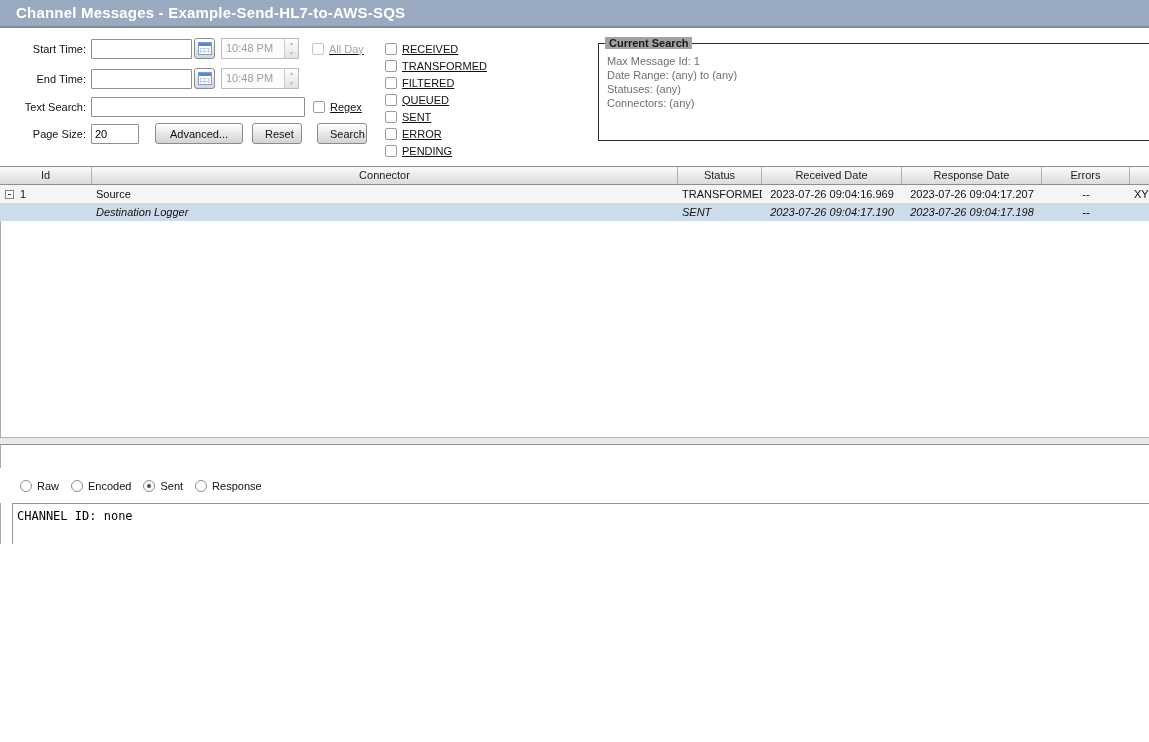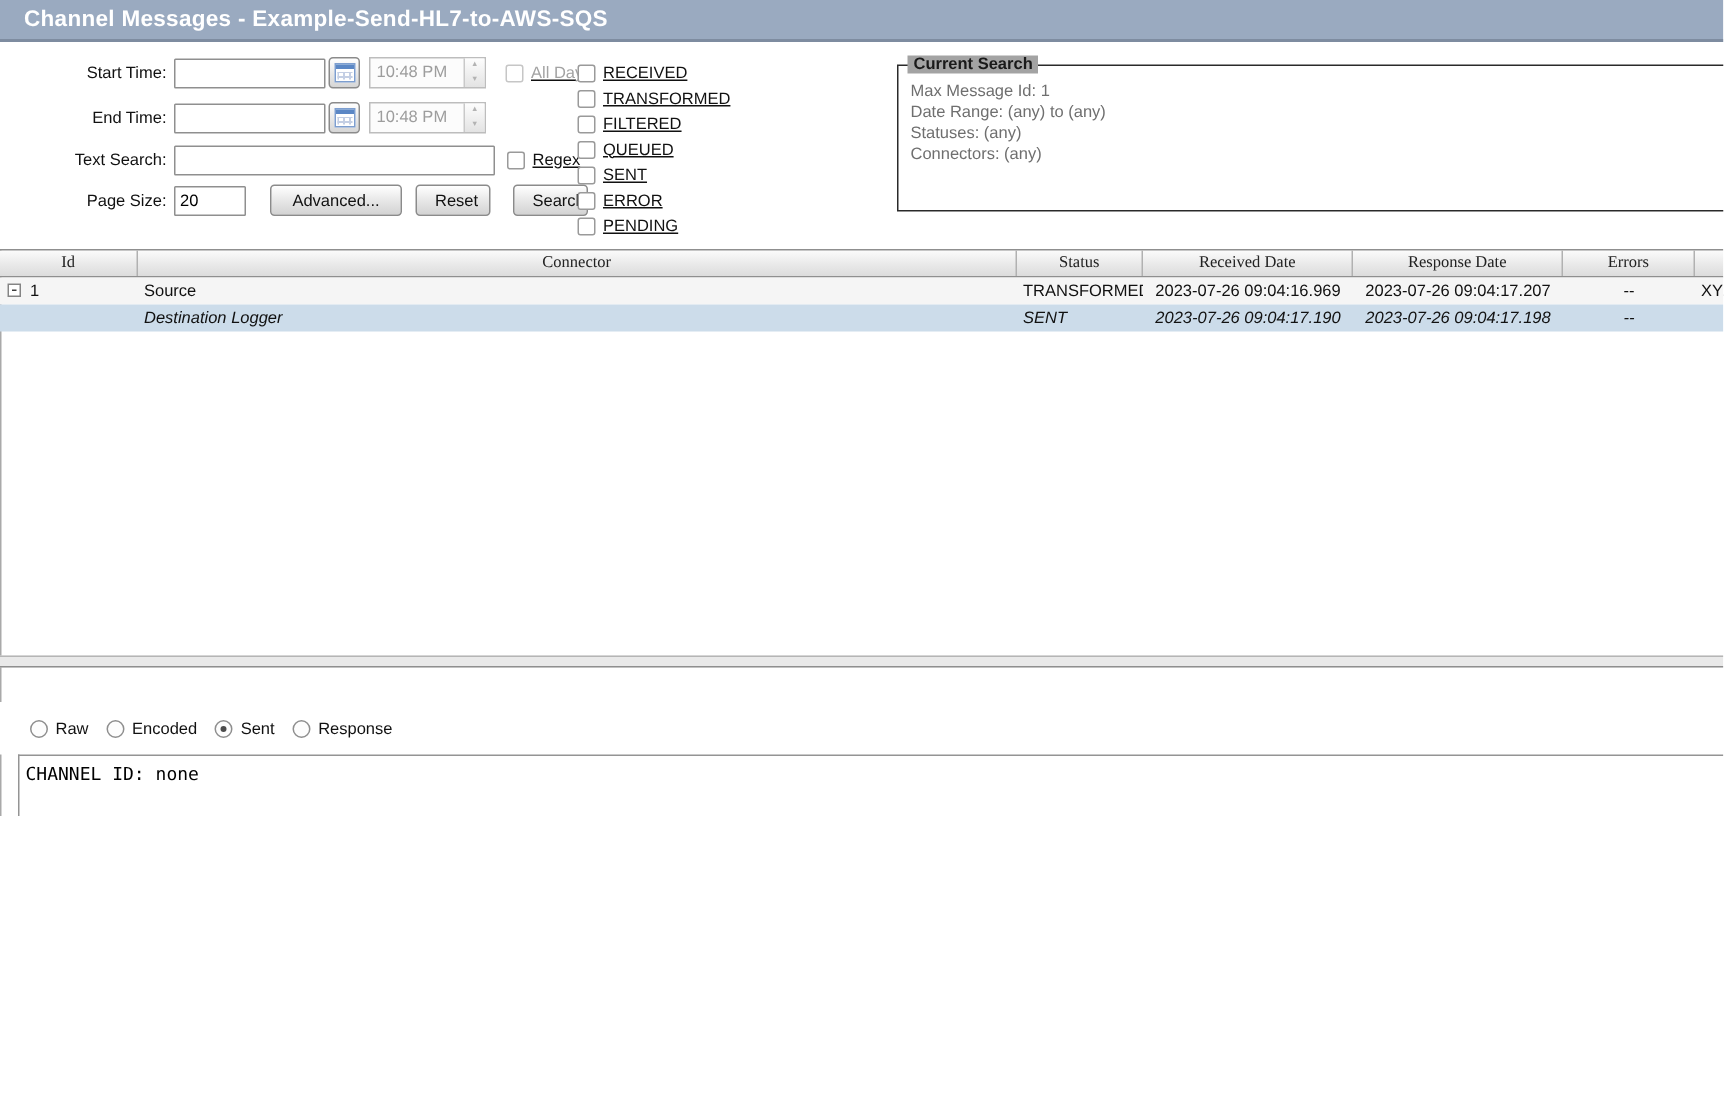--- a/index.html
+++ b/index.html
@@ -14,21 +14,21 @@
   
   .titlebar {
     position:absolute; top:0; left:0; right:0; height:28px;
     background:#9aaac0; border-bottom:2px solid #7e8ca0;
     color:#fff; font-size:15px; font-weight:bold; line-height:26px; padding-left:16px;
     letter-spacing:.2px;
   }
 
   
   .search-panel { position:absolute; top:28px; left:0; right:0; height:138px; background:#fff; }
-  .frow { position:absolute; left:0; height:21px; display:flex; align-items:center;margin-left:25px; }
+  .frow { position:absolute; left:0; height:21px; display:flex; align-items:center; }
   .flabel { display:inline-block; width:86px; text-align:right; margin-right:5px; }
   .tinput {
     height:20px; border:1px solid #8f8f8f; background:#fff; font-family:"Liberation Sans",sans-serif;
     font-size:11px; padding:0 3px; border-radius:1px;
   }
   .date-input { width:101px; }
   .calbtn {
     width:21px; height:21px; margin-left:2px; border:1px solid #8b8b8b; border-radius:3px;
     background:linear-gradient(#ffffff,#e9e9e9 50%,#d6d6d6); display:inline-flex;
     align-items:center; justify-content:center; cursor:pointer;
@@ -76,21 +76,20 @@
     position:absolute; top:-7px; left:6px; background:#a3a3a3; padding:0 4px;
     font-weight:bold; color:#1a1a1a; font-size:11px;
   }
   .cs-lines { padding:10px 0 0 8px; color:#6f6f6f; line-height:14px; }
 
   
   .grid { position:absolute; top:166px; left:0; right:0; }
   .thead {
     display:flex; height:19px; border-top:1px solid #8f8f8f; border-bottom:1px solid #8f8f8f;
     background:linear-gradient(#fbfbfb,#e9e9e9 55%,#dcdcdc);
-    font-family:Liberation Serif, serif;
   }
   .th {
     line-height:17px; text-align:center; border-right:1px solid #b1b1b1; color:#222;
     overflow:hidden; white-space:nowrap;
   }
   .trow { display:flex; height:18px; line-height:18px; }
   .trow.plain { background:#f5f5f5; }
   .trow.selected { background:#ccdcea;font-style:italic; }
   .td { overflow:hidden; white-space:nowrap; padding:0 4px; }
   .c-id { width:92px; } .c-conn { width:586px; } .c-status { width:84px; }

